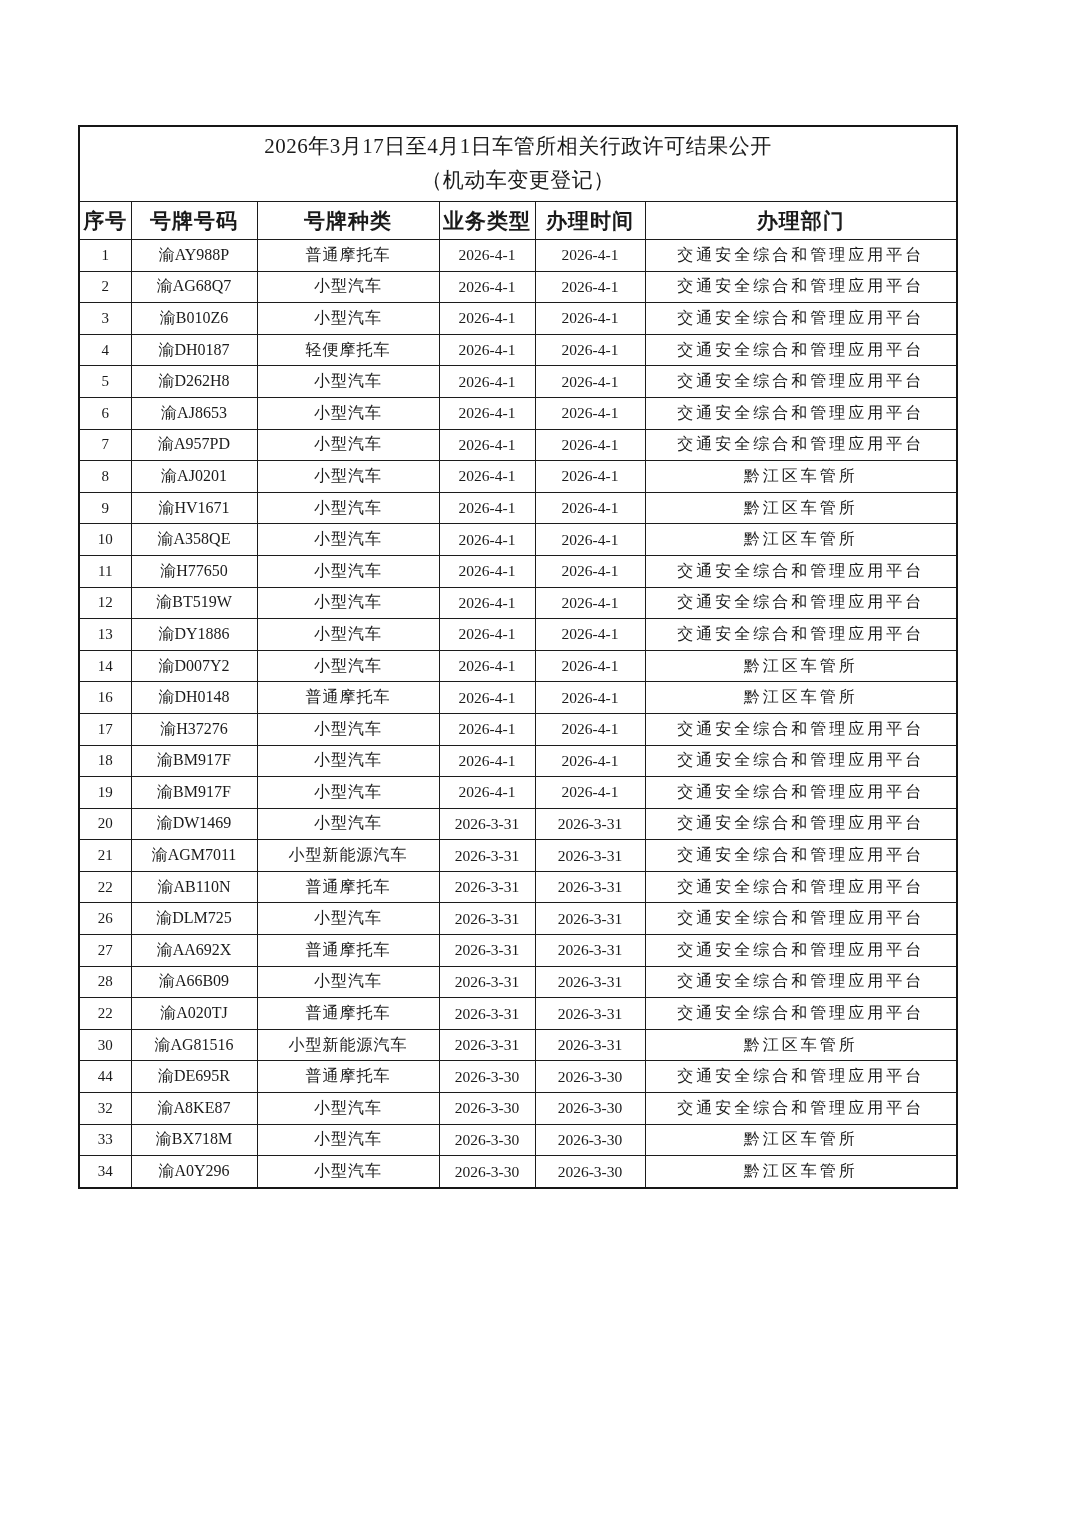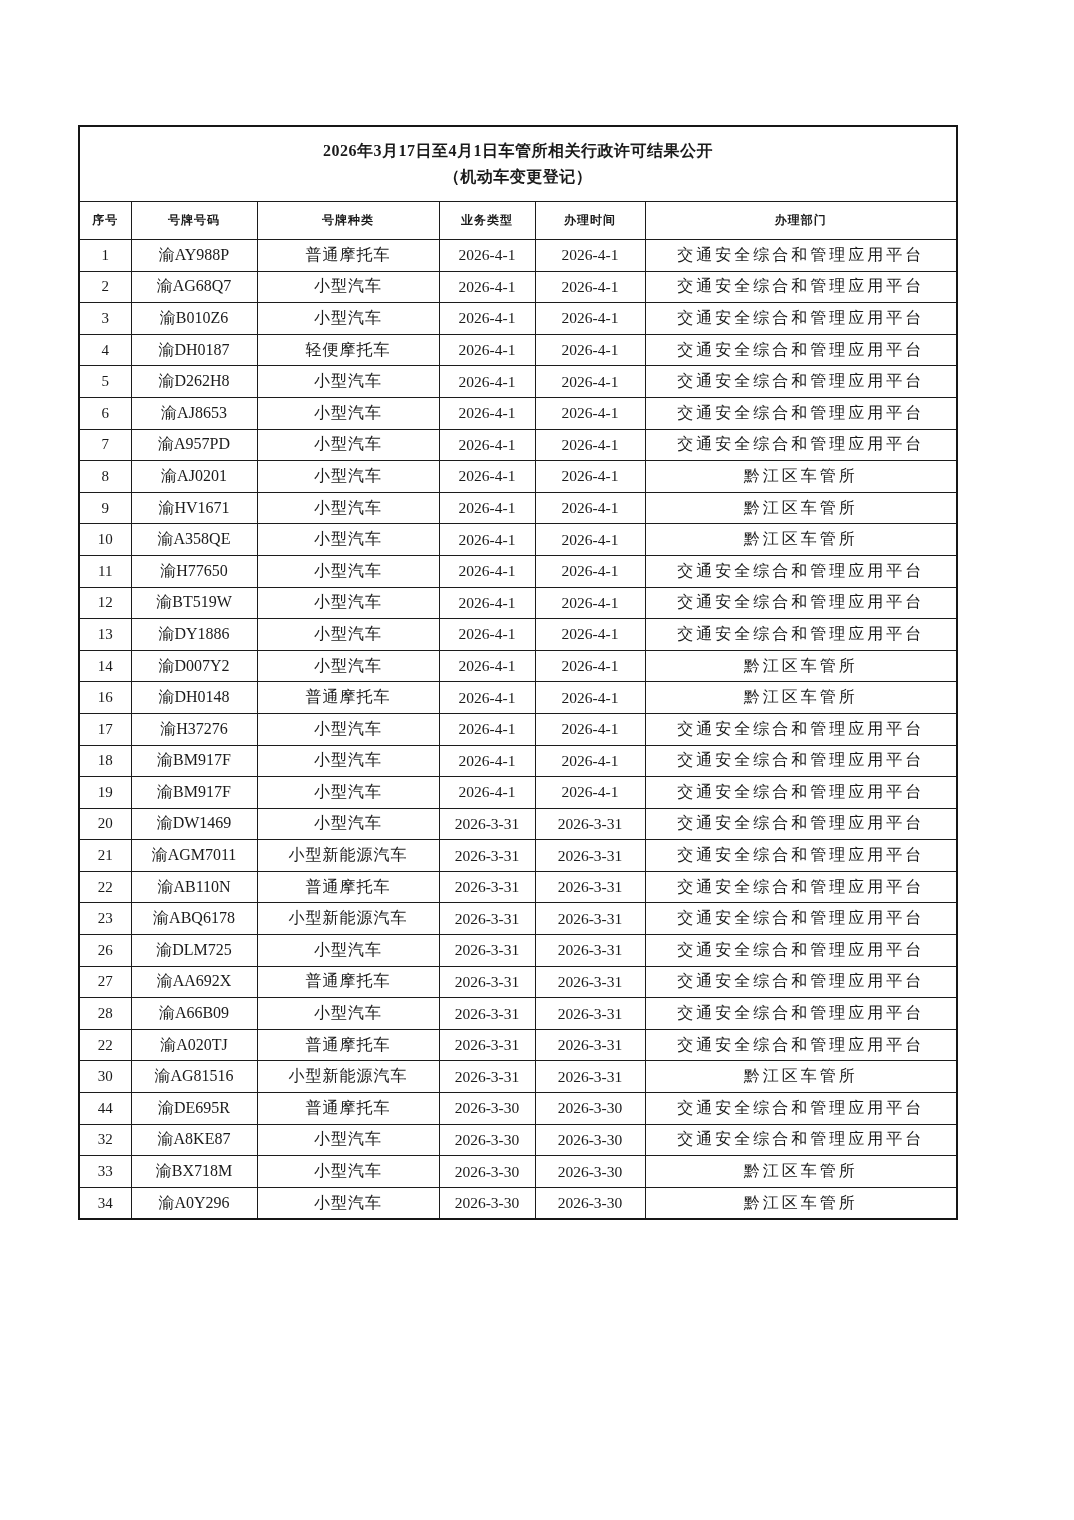--- a/index.html
+++ b/index.html
@@ -28,28 +28,28 @@
   .doc-table th, .doc-table td {
     border: 1.8px solid #1c1c1c;
     text-align: center;
     vertical-align: middle;
     padding: 0;
     overflow: hidden;
     white-space: nowrap;
   }
   .title-cell {
     height: 74px;
-    font-size: 16px;
-    font-weight: bold;
+    font-size: 21px;
+    font-weight: normal;
     line-height: 1.6;
     letter-spacing: 0.5px;
   }
   .header-row th {
     height: 37px;
-    font-size: 12px;
+    font-size: 21px;
     font-weight: bold;
     letter-spacing: 1px;
   }
   .doc-table tbody td {
     height: 30.6px;
     font-size: 16px;
   }
   .doc-table tbody td.col-0 { font-size: 15px; }
   .doc-table tbody td.col-2 { letter-spacing: 1px; }
   .doc-table tbody td.col-3,
@@ -248,28 +248,20 @@
         </tr>
         <tr>
           <td class="col-0">22</td>
           <td class="col-1">渝AB110N</td>
           <td class="col-2">普通摩托车</td>
           <td class="col-3">2026-3-31</td>
           <td class="col-4">2026-3-31</td>
           <td class="col-5">交通安全综合和管理应用平台</td>
         </tr>
         <tr>
-          <td class="col-0">23</td>
-          <td class="col-1">渝ABQ6178</td>
-          <td class="col-2">小型新能源汽车</td>
-          <td class="col-3">2026-3-31</td>
-          <td class="col-4">2026-3-31</td>
-          <td class="col-5">交通安全综合和管理应用平台</td>
-        </tr>
-        <tr>
           <td class="col-0">26</td>
           <td class="col-1">渝DLM725</td>
           <td class="col-2">小型汽车</td>
           <td class="col-3">2026-3-31</td>
           <td class="col-4">2026-3-31</td>
           <td class="col-5">交通安全综合和管理应用平台</td>
         </tr>
         <tr>
           <td class="col-0">27</td>
           <td class="col-1">渝AA692X</td>

